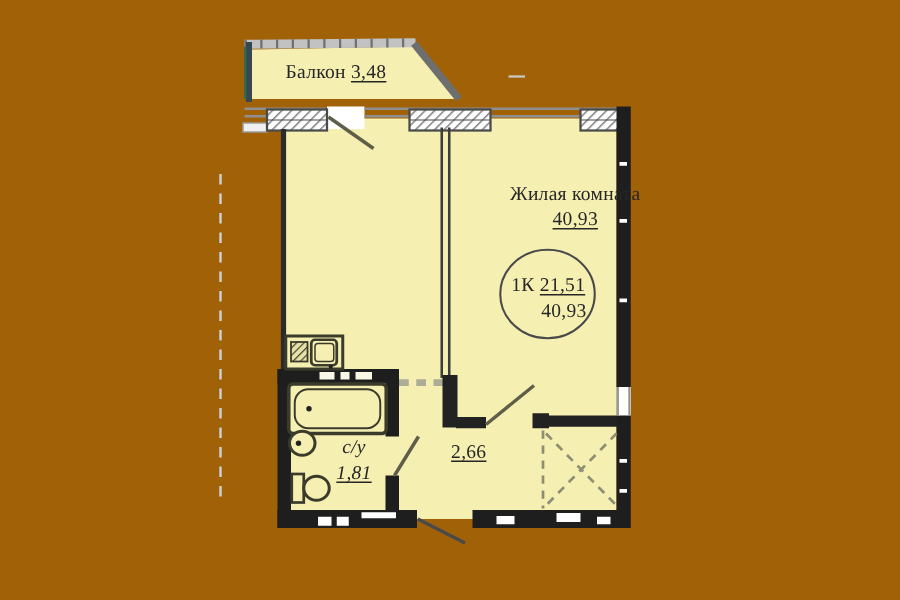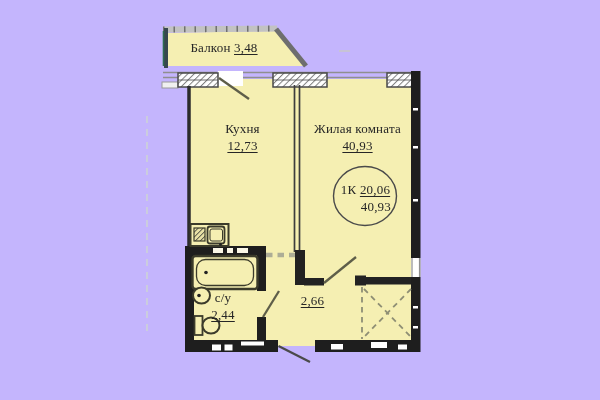--- a/index.html
+++ b/index.html
@@ -1,16 +1,16 @@
 <!DOCTYPE html>
 <html><head>
 <meta charset="utf-8">
 <style>
   html,body{margin:0;padding:0;background:#fff;}
-  #canvas{position:relative;width:600px;height:400px;background:#c4b5fd;overflow:hidden;
+  #canvas{position:relative;width:600px;height:400px;background:#a16207;overflow:hidden;
           font-family:"Liberation Serif",serif;}
   #plan-svg{position:absolute;left:0;top:0;width:600px;height:400px;}
   .lbl{position:absolute;color:#262626;font-size:13px;line-height:1.28;text-align:center;
        letter-spacing:.2px;white-space:nowrap;}
   .u{text-decoration:underline;text-underline-offset:2px;}
   .stamp-line2{text-align:right;padding-right:6px;}
 </style>
 </head>
 <body>
 
@@ -160,41 +160,37 @@
 
     <g>
       <ellipse cx="365" cy="196" rx="31.5" ry="29.5" fill="none" stroke="#4A4A4A" stroke-width="1.4"></ellipse>
     </g>
   </svg>
 
   <div class="lbl" style="left:172px;top:40px;width:104px;">
     <span>Балкон</span>&nbsp;<span class="u">3,48</span>
   </div>
 
-  <div class="lbl" style="left:195px;top:121px;width:95px;">
-    <div>Кухня</div>
-    <div><span class="u">12,73</span></div>
-  </div>
 
-  <div class="lbl" style="left:299px;top:121px;width:117px;">
+  <div class="lbl" style="left:299px;top:121px;width:117px;padding-left:26px;">
     <div>Жилая комната</div>
     <div><span class="u">40,93</span></div>
   </div>
 
   <div class="lbl" style="left:334px;top:182px;width:63px;">
     <div>
-      <span>1К</span>&nbsp;<span class="u">20,06</span>
+      <span>1К</span>&nbsp;<span class="u">21,51</span>
     </div>
     <div class="stamp-line2">
       <span>40,93</span>
     </div>
   </div>
 
-  <div class="lbl" style="left:201px;top:290px;width:44px;">
+  <div class="lbl" style="left:214px;top:290px;width:44px;font-style:italic;">
     <div>с/у</div>
-    <div><span class="u">2,44</span></div>
+    <div><span class="u">1,81</span></div>
   </div>
 
   <div class="lbl" style="left:274px;top:293px;width:77px;">
     <div><span class="u">2,66</span></div>
   </div>
 
 </div>
 
 </body></html>

